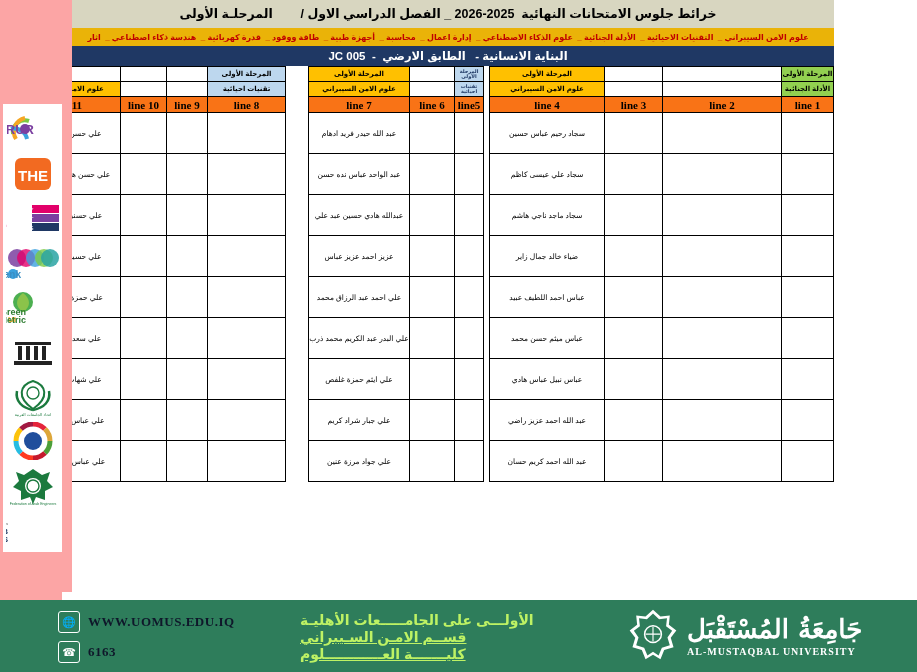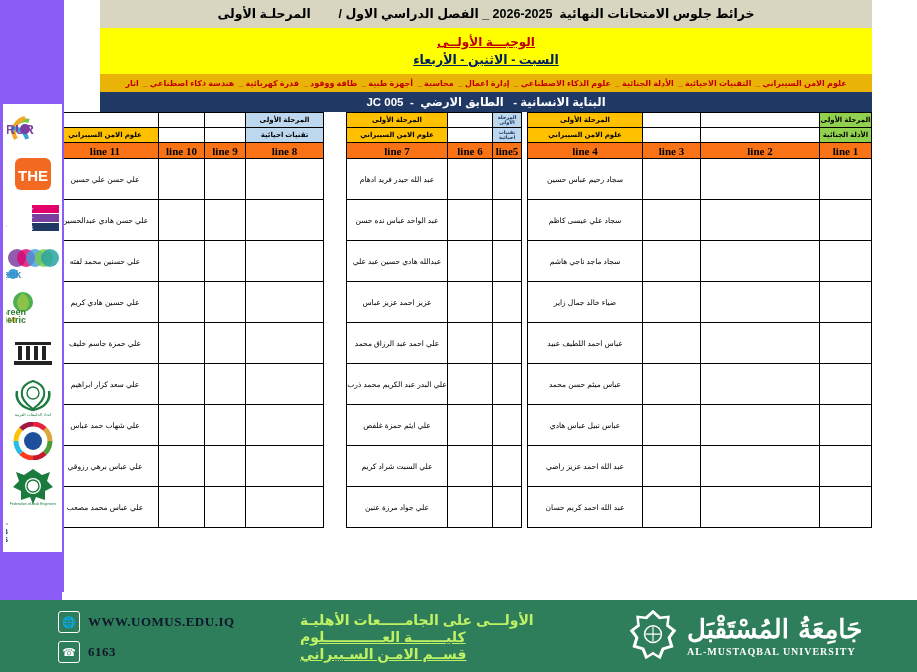--- a/index.html
+++ b/index.html
@@ -6,39 +6,38 @@
   html,body{margin:0;padding:0;}
   body{
     width:917px;height:672px;overflow:hidden;
     background:#ffffff;
     font-family:"Liberation Sans","DejaVu Sans",sans-serif;
     position:relative;
   }
 
   
   #left-rail{
-    position:absolute;left:0;top:0;width:64px;height:672px;
-    background:#8b5cf6;
+    position:absolute;left:0;top:0;width:72px;height:672px;
+    background:#fca5a5;
     z-index:5;
   }
   #logo-strip{
     position:absolute;left:3px;top:104px;width:59px;height:448px;
     background:#ffffff;
     display:flex;flex-direction:column;align-items:center;
     justify-content:flex-start;gap:2px;padding-top:4px;
     box-sizing:border-box;overflow:hidden;
   }
   .rank-logo{width:54px;height:46px;display:flex;align-items:center;justify-content:center;}
   .rank-logo svg{display:block;}
 
   
   #sheet{
     position:absolute;left:62px;top:0;width:772px;height:672px;
     background:#ffffff;
-    padding-left:38px;
   }
 
   .band{width:100%;box-sizing:border-box;}
 
   #title-band{
     height:28px;background:#d8d6c0;
     display:flex;align-items:center;justify-content:center;
     border-bottom:1px solid #d8d6c0;
   }
   #title-band .t{
@@ -259,24 +258,20 @@
 
   </div>
 </div>
 
 <div id="sheet">
 
   <div class="band" id="title-band">
     <span class="t">خرائط جلوس الامتحانات النهائية  2025-2026 _ الفصل الدراسي الاول /        المرحلـة الأولى</span>
   </div>
 
-  <div class="band" id="yellow-band">
-    <span class="meal">الوجبـــة الأولــى</span>
-    <span class="days">السبت - الاثنين - الأربعاء</span>
-  </div>
 
   <div class="band" id="dept-band">
     <span class="d">علوم الامن السيبراني _  التقنيات الاحيائية _  الأدلة الجنائية _  علوم الذكاء الاصطناعي _  إدارة اعمال _  محاسبة _  أجهزة طبية _  طاقة ووقود _  قدرة كهربائية _  هندسة ذكاء اصطناعي _  اثار</span>
   </div>
 
   <div class="band" id="hall-band">
     <span class="h">البناية الانسانية -   الطابق الارضي  -  JC 005</span>
   </div>
 
   <table id="grid">
@@ -457,21 +452,21 @@
           <td class="c-idx">7</td>
         </tr>
         <tr>
           <td class="name"></td>
           <td class="name"></td>
           <td class="name"></td>
           <td class="name">عبد الله احمد عزيز راضي</td>
           <td class="c-noborder"></td>
           <td class="name"></td>
           <td class="name"></td>
-          <td class="name">علي السبت شراد كريم</td>
+          <td class="name">علي جبار شراد كريم</td>
           <td class="c-noborder"></td>
           <td class="name"></td>
           <td class="name"></td>
           <td class="name"></td>
           <td class="name">علي عباس برهي رزوقي</td>
           <td class="c-idx">8</td>
         </tr>
         <tr>
           <td class="name"></td>
           <td class="name"></td>
@@ -502,22 +497,22 @@
       <span class="contact-txt">WWW.UOMUS.EDU.IQ</span>
     </div>
     <div class="contact-row">
       <span class="contact-ico">☎</span>
       <span class="contact-txt">6163</span>
     </div>
   </div>
 
   <div id="footer-center">
     <div>الأولـــى على الجامـــــعات الأهليـة</div>
+    <div class="ul">قســم الامـن السـيبراني</div>
     <div class="ul">كليـــــــة العــــــــــــلوم</div>
-    <div class="ul">قســم الامـن السـيبراني</div>
   </div>
 
   <div id="footer-brand">
     <div class="brand-text">
       <span class="brand-ar">جَامِعَةُ المُسْتَقْبَل</span>
       <span class="brand-en">AL-MUSTAQBAL  UNIVERSITY</span>
     </div>
     <svg class="brand-emblem" viewBox="0 0 60 60">
       <path d="M30 2 L38 9 L48 8 L47 18 L55 24 L49 32 L52 42 L42 45 L38 55 L30 50 L22 55 L18 45 L8 42 L11 32 L5 24 L13 18 L12 8 L22 9Z" fill="#fff"></path>
       <path d="M30 6 L36.5 12 L45 11 L44 19.5 L50.5 24.5 L45.5 31.5 L48 40 L39.5 42.5 L36 51 L30 46.8 L24 51 L20.5 42.5 L12 40 L14.5 31.5 L9.5 24.5 L16 19.5 L15 11 L23.5 12Z" fill="#2e7d5b"></path>

